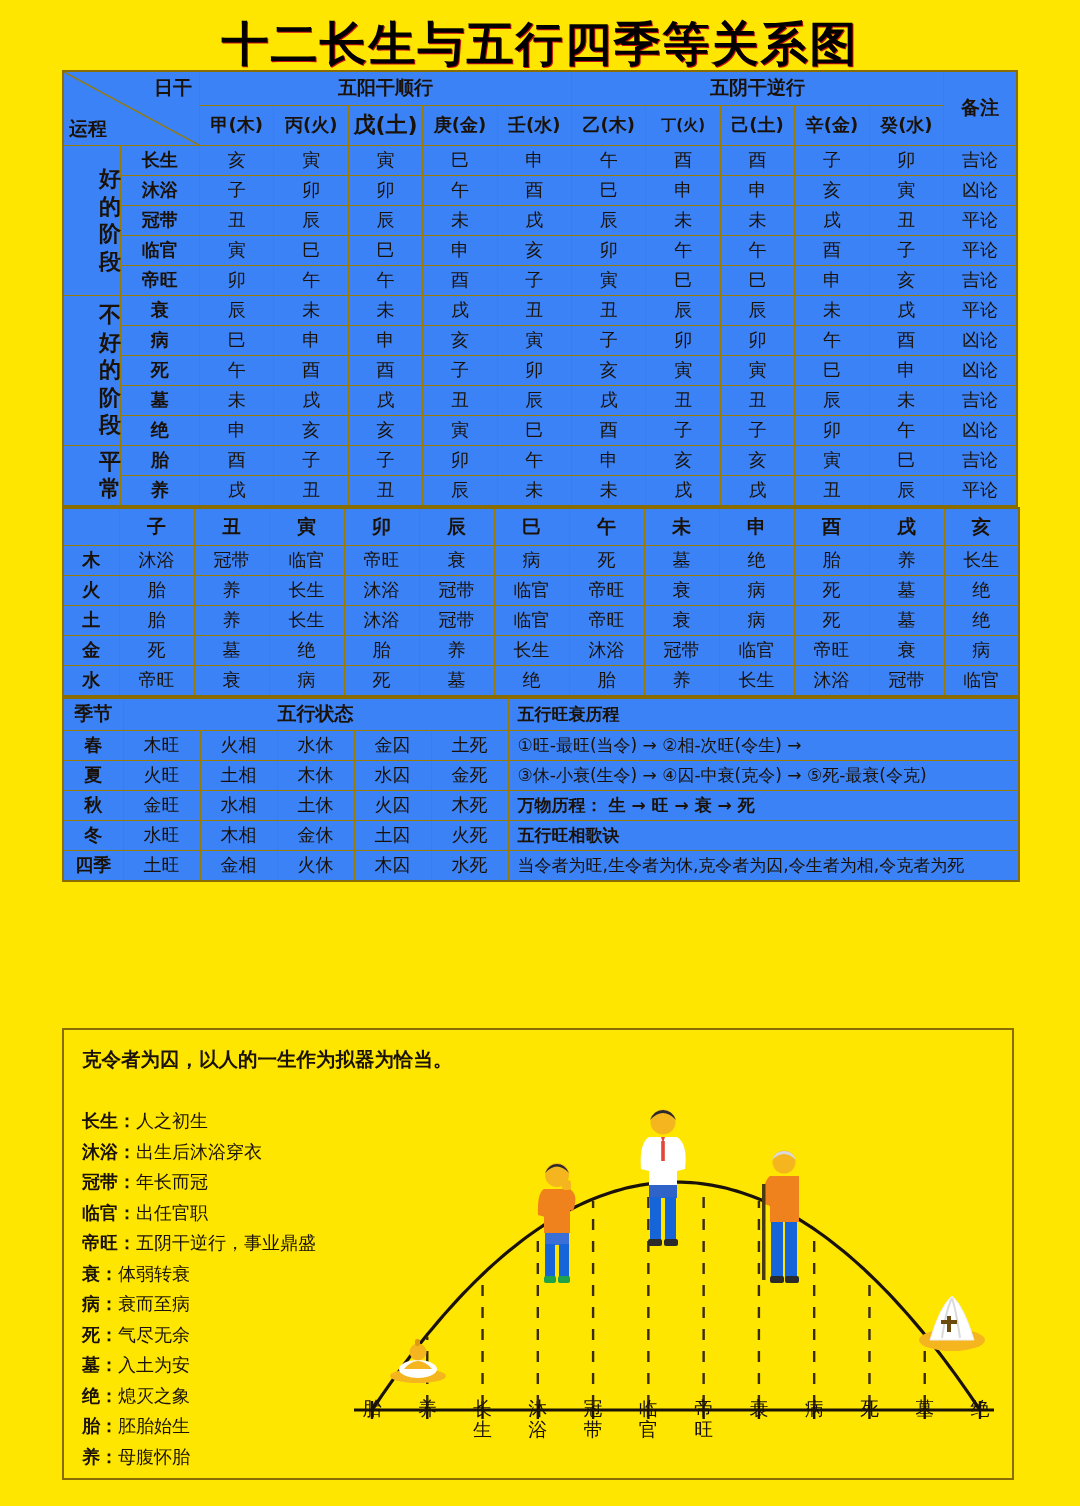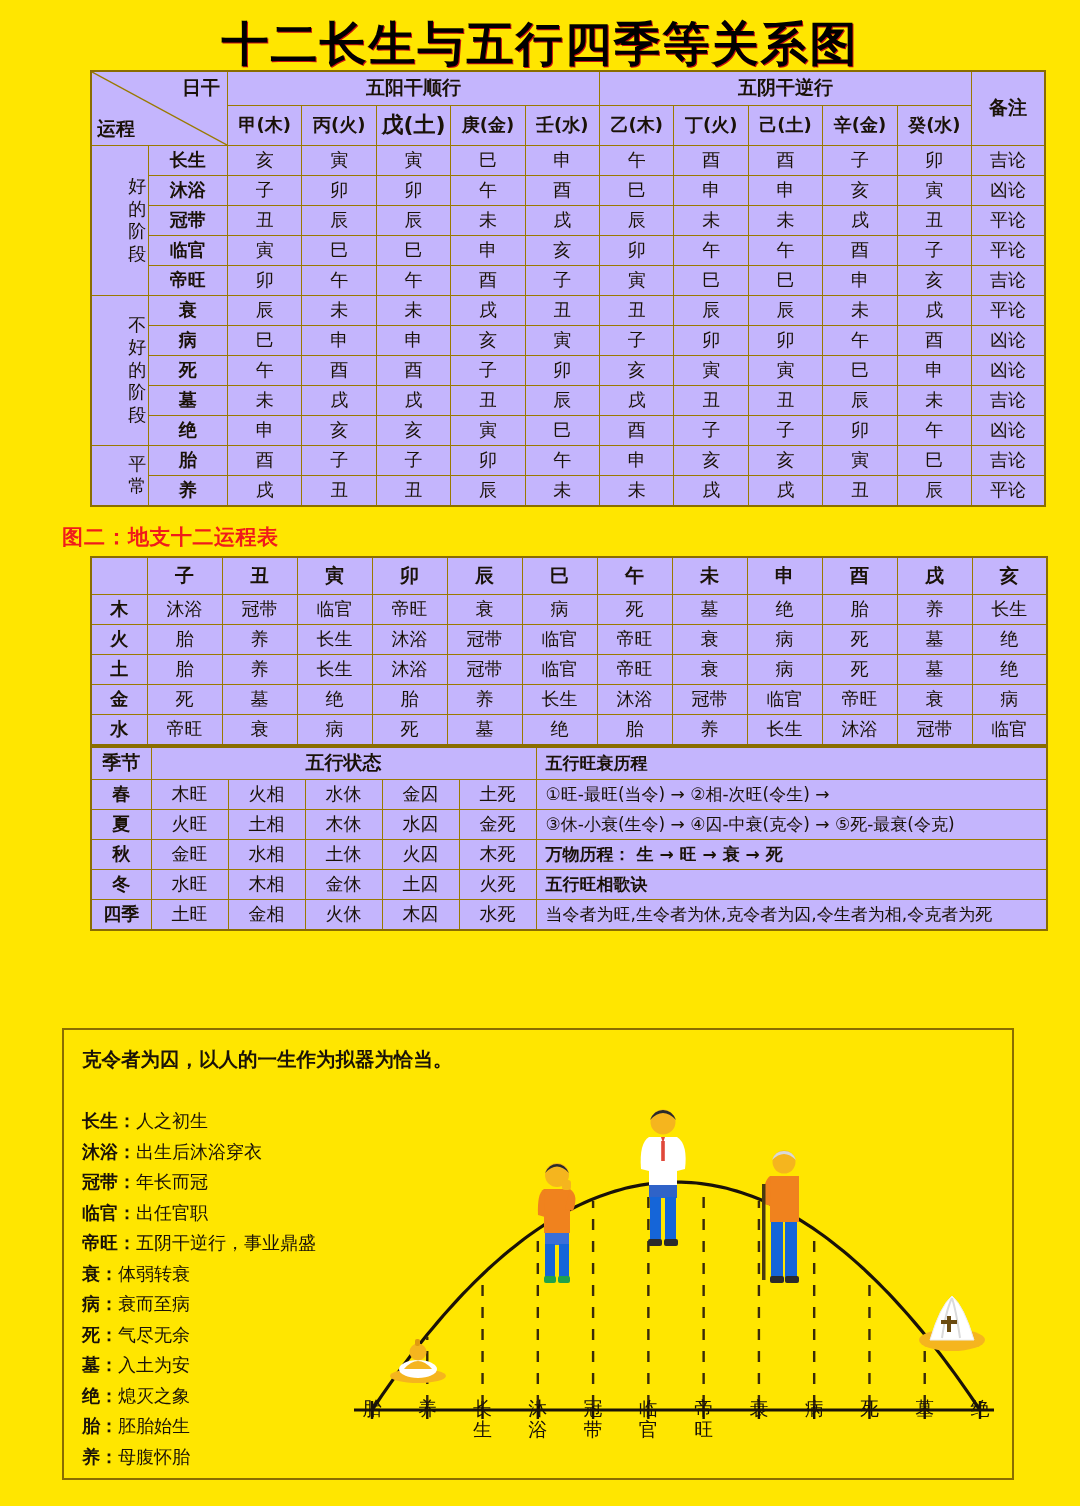--- a/index.html
+++ b/index.html
@@ -41,43 +41,43 @@
     font-size: 21px;
     margin: 0 0 5px 62px;
     letter-spacing: 0.5px;
   }
   .sec-cap .num { letter-spacing: 1px; }
 
   
   table.grid {
     border-collapse: collapse;
     table-layout: fixed;
-    background: #c4b5fd;
-    margin-left: 90px;
+    background: #3b82f6;
+    margin-left: 62px;
   }
   table.grid td, table.grid th {
     border: 1px solid #9a7a00;
     text-align: center;
     vertical-align: middle;
     font-weight: normal;
     color: #1a1208;
     padding: 0;
   }
   table.grid .hdr {
     font-weight: bold;
     font-size: 19px;
     text-align: center;
   }
   table.grid .rowlbl {
     font-weight: bold;
     font-size: 18px;
   }
   table.grid .grouplbl {
-    font-weight: normal;
-    font-size: 18px;
+    font-weight: bold;
+    font-size: 22px;
     line-height: 1.25;
     padding-left: 35px;
   }
   table.grid .cell {
     font-size: 18px;
   }
   .outer {
     border: 2px solid #8a6d00 !important;
   }
 
@@ -213,21 +213,21 @@
           <td class="hdr" colspan="5">五阴干逆行</td>
           <td class="hdr" rowspan="2">备注</td>
         </tr>
         <tr>
           <td class="hdr" style="height:39px;font-size:18px">甲(木)</td>
           <td class="hdr" style="height:39px;font-size:18px">丙(火)</td>
           <td class="hdr" style="height:39px;font-size:22px">戊(土)</td>
           <td class="hdr" style="height:39px;font-size:18px">庚(金)</td>
           <td class="hdr" style="height:39px;font-size:18px">壬(水)</td>
           <td class="hdr" style="height:39px;font-size:18px">乙(木)</td>
-          <td class="hdr" style="height:39px;font-size:18px">丁(火)</td>
+          <td class="hdr" style="height:39px;font-size:15px">丁(火)</td>
           <td class="hdr" style="height:39px;font-size:18px">己(土)</td>
           <td class="hdr" style="height:39px;font-size:18px">辛(金)</td>
           <td class="hdr" style="height:39px;font-size:18px">癸(水)</td>
         </tr>
         <tr>
           <td class="grouplbl" rowspan="5">好的<br>阶段</td>
           <td class="rowlbl">长生</td>
           <td class="cell">亥</td>
           <td class="cell">寅</td>
           <td class="cell">寅</td>
@@ -392,23 +392,20 @@
           <td class="cell">未</td>
           <td class="cell">戌</td>
           <td class="cell">戌</td>
           <td class="cell">丑</td>
           <td class="cell">辰</td>
           <td class="cell">平论</td>
         </tr>
       </tbody>
   </table>
 
-  <div class="sec-cap" style="margin-top:16px">
-    <span class="num">图二：</span><span>地支十二运程表</span>
-  </div>
 
   <table class="grid outer" id="t2">
     <colgroup>
       <col style="width:56px">
       <col style="width:75px">
         <col style="width:75px">
         <col style="width:75px">
         <col style="width:75px">
       <col style="width:75px">
         <col style="width:75px">

